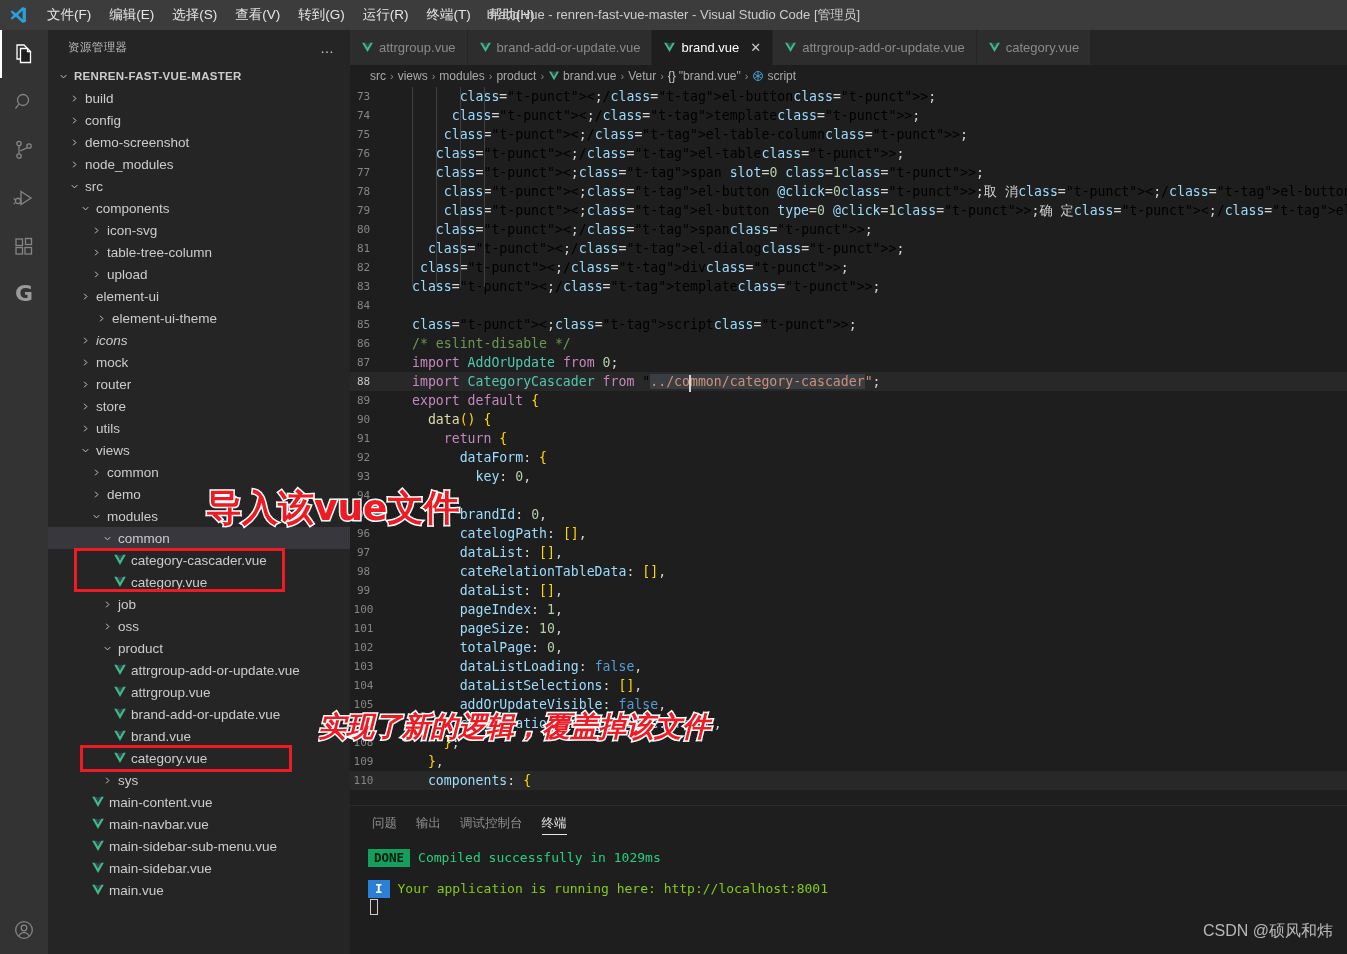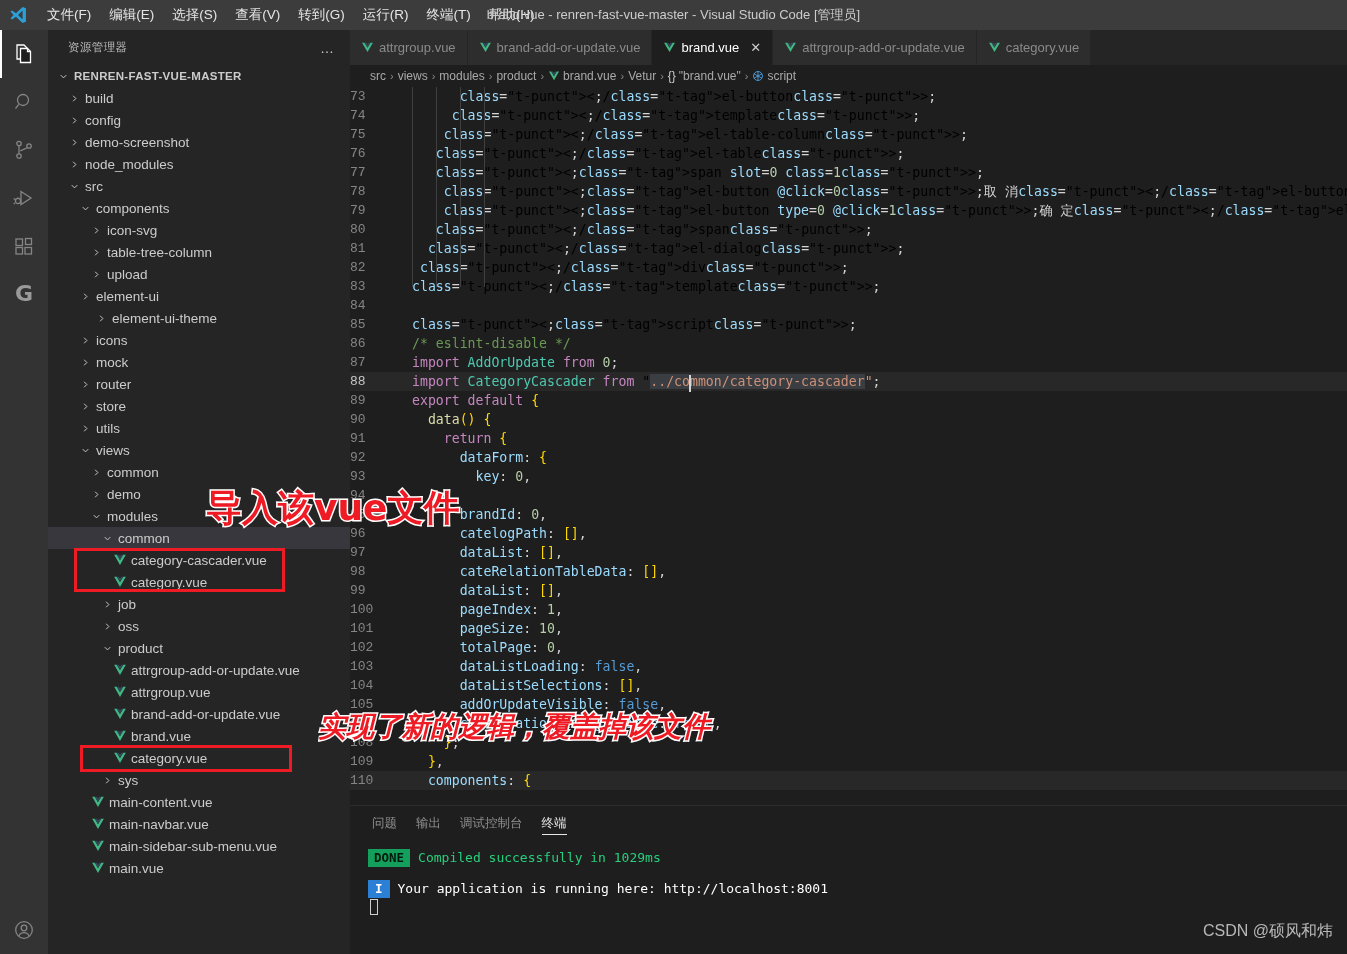--- a/index.html
+++ b/index.html
@@ -118,22 +118,22 @@
   .code-wrap {
     flex: 1 1 auto; position: relative; overflow: hidden;
     background: #1e1e1e;
     font-family: "DejaVu Sans Mono", "Liberation Mono", monospace;
     font-size: 13.2px; line-height: 19px;
   }
   .code-scroller { position: absolute; inset: 0; }
   .code-line { height: 19px; display: flex; align-items: center; white-space: pre; }
   .code-line.cur { background: #282828; }
   .ln {
-    width: 52px; flex: 0 0 52px; text-align: left; padding-right: 25px;
-    color: #858585; font-size: 13px; user-select: none; font-family: Liberation Mono, monospace;
+    width: 52px; flex: 0 0 52px; text-align: center; padding-right: 25px;
+    color: #858585; font-size: 11px; user-select: none;
   }
   .ln.active { color: #c6c6c6; }
   .ctext { position: relative; padding-left: 10px; }
   .sel-hl { background: #3a3d41; }
   .cursor-bar {
     display: inline-block; width: 2px; height: 17px; background: #d4d4d4;
     vertical-align: text-bottom; position: relative; top: 3px;
     margin: 0 -1px;
   }
   .t-attr   { color: #9cdcfe; }
@@ -179,21 +179,21 @@
   .term-line { display: flex; align-items: center; gap: 8px; white-space: pre; }
   .badge-done {
     background: #14a05c; color: #001a0c; font-weight: 700;
     padding: 0 6px; font-size: 12.5px; line-height: 18px;
   }
   .badge-i {
     background: #2b7fd4; color: #ffffff; font-weight: 700;
     padding: 0 7px; font-size: 12.5px; line-height: 18px;
   }
   .term-green { color: #26d07c; }
-  .term-white { color: #ffffff; }
+  .term-white { color: #84cc16; }
   .term-cursor {
     display: inline-block; width: 8px; height: 16px;
     border: 1px solid #cfcfcf; background: transparent;
   }
 
   
   .ann-box {
     position: absolute; border: 3px solid #ee1b24;
     pointer-events: none; z-index: 40;
   }
@@ -390,63 +390,63 @@
             <span class="label">element-ui</span>
           </div>
           <div class="row" style="padding-left: 46px;">
             <span class="twisty">
               <svg width="11" height="11" viewBox="0 0 16 16" fill="none" stroke="currentColor" stroke-width="1.4">
                 <path d="M6 4l4 4-4 4"></path>
               </svg>
             </span>
             <span class="label">element-ui-theme</span>
           </div>
+          <div class="row" style="padding-left: 30px; font-style: italic;">
+            <span class="twisty">
+              <svg width="11" height="11" viewBox="0 0 16 16" fill="none" stroke="currentColor" stroke-width="1.4">
+                <path d="M6 4l4 4-4 4"></path>
+              </svg>
+            </span>
+            <span class="label">icons</span>
+          </div>
           <div class="row" style="padding-left: 30px;">
             <span class="twisty">
               <svg width="11" height="11" viewBox="0 0 16 16" fill="none" stroke="currentColor" stroke-width="1.4">
                 <path d="M6 4l4 4-4 4"></path>
               </svg>
             </span>
-            <span class="label">icons</span>
+            <span class="label">mock</span>
           </div>
           <div class="row" style="padding-left: 30px;">
             <span class="twisty">
               <svg width="11" height="11" viewBox="0 0 16 16" fill="none" stroke="currentColor" stroke-width="1.4">
                 <path d="M6 4l4 4-4 4"></path>
               </svg>
             </span>
-            <span class="label">mock</span>
+            <span class="label">router</span>
           </div>
           <div class="row" style="padding-left: 30px;">
             <span class="twisty">
               <svg width="11" height="11" viewBox="0 0 16 16" fill="none" stroke="currentColor" stroke-width="1.4">
                 <path d="M6 4l4 4-4 4"></path>
               </svg>
             </span>
-            <span class="label">router</span>
+            <span class="label">store</span>
           </div>
           <div class="row" style="padding-left: 30px;">
             <span class="twisty">
               <svg width="11" height="11" viewBox="0 0 16 16" fill="none" stroke="currentColor" stroke-width="1.4">
                 <path d="M6 4l4 4-4 4"></path>
               </svg>
             </span>
-            <span class="label">store</span>
+            <span class="label">utils</span>
           </div>
           <div class="row" style="padding-left: 30px;">
             <span class="twisty">
               <svg width="11" height="11" viewBox="0 0 16 16" fill="none" stroke="currentColor" stroke-width="1.4">
-                <path d="M6 4l4 4-4 4"></path>
-              </svg>
-            </span>
-            <span class="label">utils</span>
-          </div>
-          <div class="row" style="padding-left: 30px;">
-            <span class="twisty">
-              <svg width="11" height="11" viewBox="0 0 16 16" fill="none" stroke="currentColor" stroke-width="1.4">
                 <path d="M4 6l4 4 4-4"></path>
               </svg>
             </span>
             <span class="label">views</span>
           </div>
           <div class="row" style="padding-left: 41px;">
             <span class="twisty">
               <svg width="11" height="11" viewBox="0 0 16 16" fill="none" stroke="currentColor" stroke-width="1.4">
                 <path d="M6 4l4 4-4 4"></path>
               </svg>
@@ -591,20 +591,29 @@
             <span class="label">main-navbar.vue</span>
           </div>
           <div class="row" style="padding-left: 41px;">
             <span class="vueicon">
               <svg width="14" height="14" viewBox="0 0 24 24" aria-hidden="true">
                 <path d="M2 3h4.4L12 12.6 17.6 3H22L12 20.4z" fill="#41b883"></path>
                 <path d="M6.8 3h3.3L12 6.3 13.9 3h3.3L12 12z" fill="#35495e"></path>
               </svg>
             </span>
             <span class="label">main-sidebar-sub-menu.vue</span>
+          </div>
+          <div class="row" style="padding-left: 41px;">
+            <span class="vueicon">
+              <svg width="14" height="14" viewBox="0 0 24 24" aria-hidden="true">
+                <path d="M2 3h4.4L12 12.6 17.6 3H22L12 20.4z" fill="#41b883"></path>
+                <path d="M6.8 3h3.3L12 6.3 13.9 3h3.3L12 12z" fill="#35495e"></path>
+              </svg>
+            </span>
+            <span class="label">main-sidebar.vue</span>
           </div>
           <div class="row" style="padding-left: 41px;">
             <span class="vueicon">
               <svg width="14" height="14" viewBox="0 0 24 24" aria-hidden="true">
                 <path d="M2 3h4.4L12 12.6 17.6 3H22L12 20.4z" fill="#41b883"></path>
                 <path d="M6.8 3h3.3L12 6.3 13.9 3h3.3L12 12z" fill="#35495e"></path>
               </svg>
             </span>
             <span class="label">main.vue</span>
           </div>

